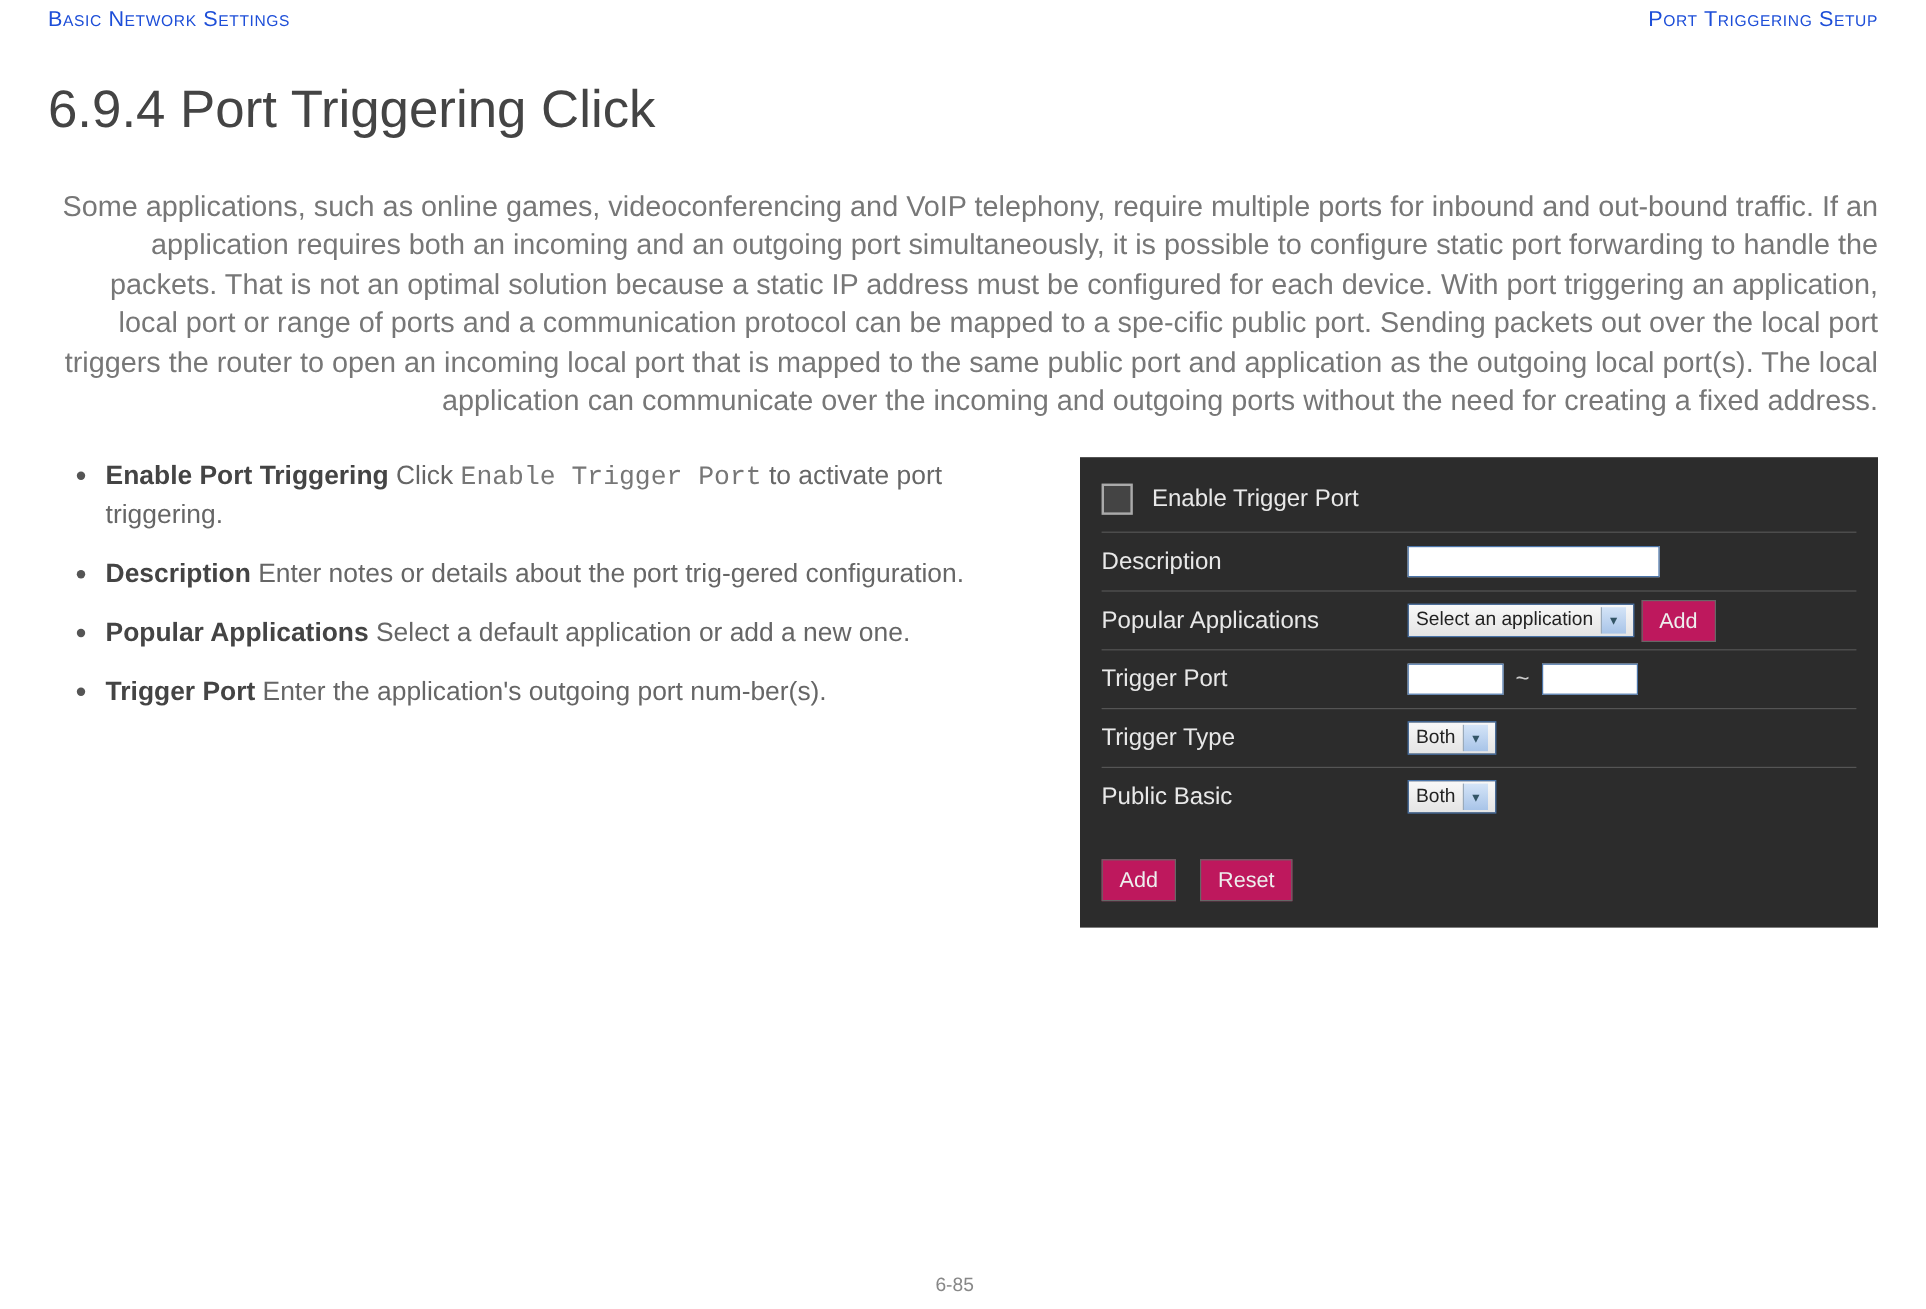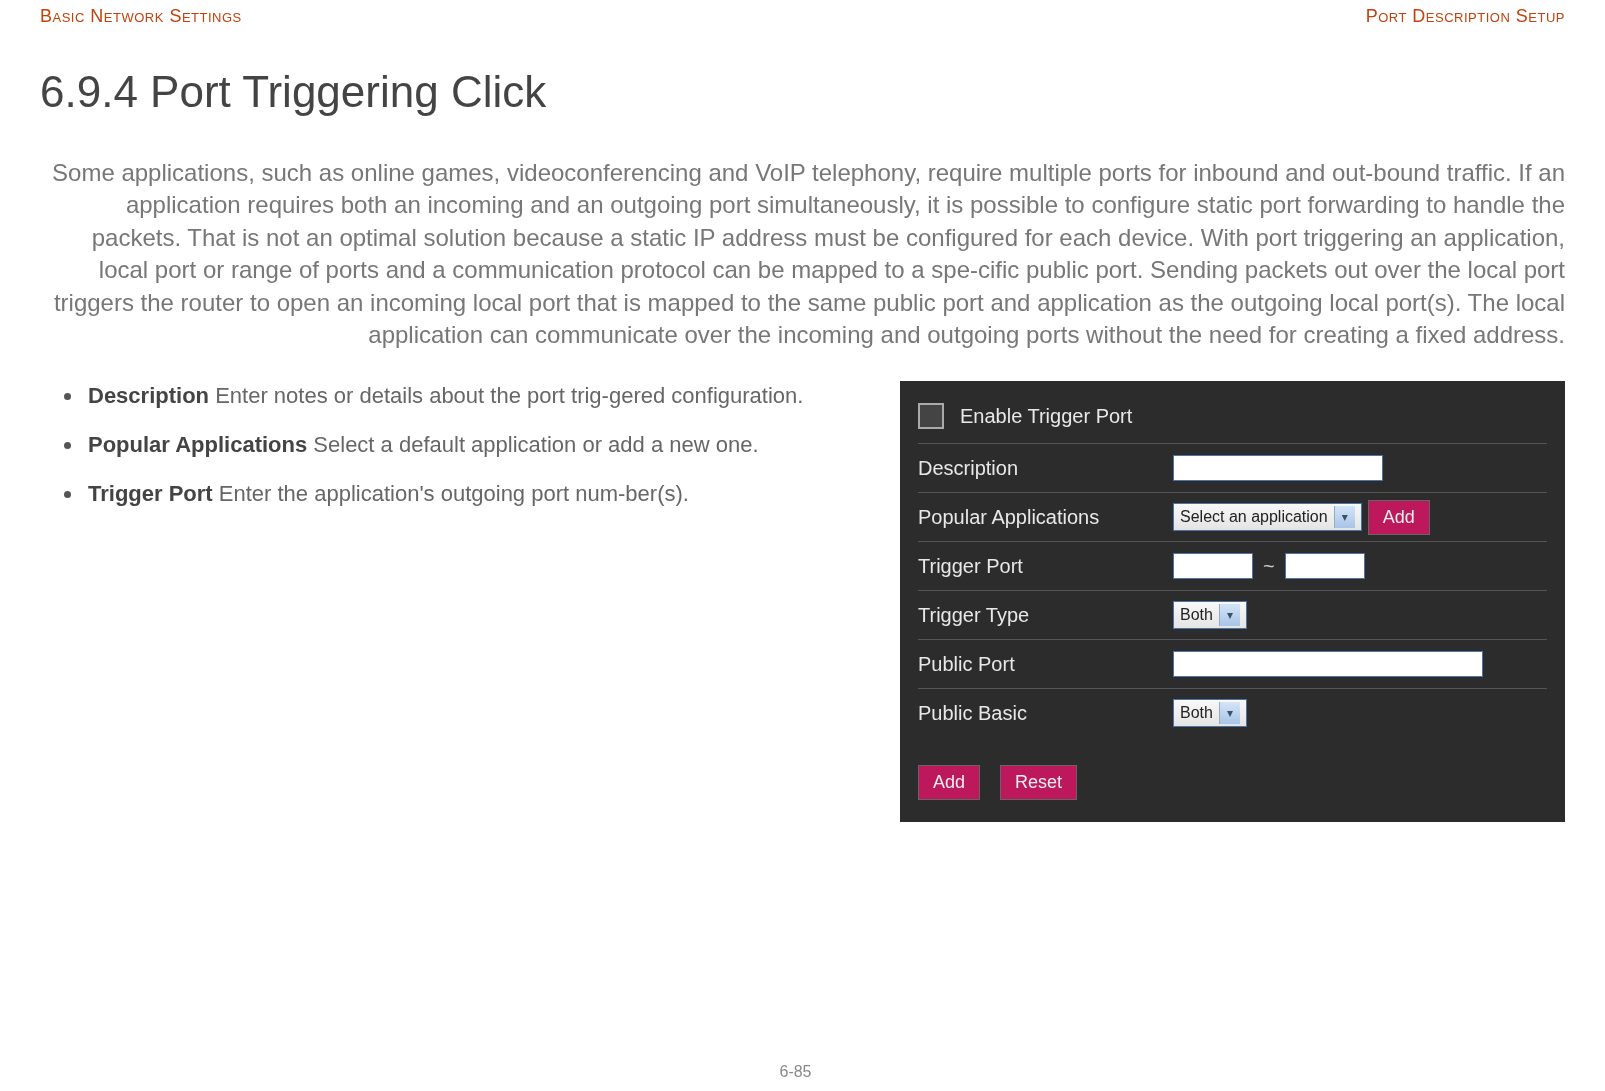--- a/index.html
+++ b/index.html
@@ -14,21 +14,21 @@
     box-sizing: border-box;
     padding: 0 40px;
     position: relative;
   }
   .header-row {
     display: flex;
     justify-content: space-between;
     font-variant: small-caps;
     font-size: 18px;
     letter-spacing: 0.5px;
-    color: #c2410c;
+    color: #1d4ed8;
     padding-top: 6px;
   }
   .heading {
     font-family: Verdana, Geneva, sans-serif;
     font-size: 44px;
     color: #444;
     margin-top: 40px;
     margin-bottom: 40px;
     font-weight: 400;
   }
@@ -173,31 +173,34 @@
     color: #888;
   }
 </style>
 </head>
 <body>
 
 <div class="page">
 
   <div class="header-row">
     <span>Basic Network Settings</span>
-    <span>Port Description Setup</span>
+    <span>Port Triggering Setup</span>
   </div>
 
   <div class="heading">6.9.4 Port Triggering Click</div>
 
   <div class="intro">Some applications, such as online games, videoconferencing and VoIP telephony, require multiple ports for inbound and out-bound traffic. If an application requires both an incoming and an outgoing port simultaneously, it is possible to configure static port forwarding to handle the packets. That is not an optimal solution because a static IP address must be configured for each device. With port triggering an application, local port or range of ports and a communication protocol can be mapped to a spe-cific public port. Sending packets out over the local port triggers the router to open an incoming local port that is mapped to the same public port and application as the outgoing local port(s). The local application can communicate over the incoming and outgoing ports without the need for creating a fixed address.</div>
 
   <div class="columns">
 
     <div class="left-col">
       <ul class="bullets">
+        <li>
+          <span class="term">Enable Port Triggering</span><span>  Click </span><span class="code">Enable Trigger Port</span><span> to activate port triggering.</span>
+        </li>
         <li>
           <span class="term">Description</span><span>  Enter notes or details about the port trig-gered configuration.</span>
         </li>
         <li>
           <span class="term">Popular Applications</span><span>  Select a default application or add a new one.</span>
         </li>
         <li>
           <span class="term">Trigger Port</span><span>  Enter the application's outgoing port num-ber(s).</span>
         </li>
       </ul>
@@ -241,26 +244,20 @@
         <div class="row">
           <div class="label">Trigger Type</div>
           <div class="field">
             <span class="select">
               <span>Both</span>
               <span class="arrow">▾</span>
             </span>
           </div>
         </div>
 
-        <div class="row">
-          <div class="label">Public Port</div>
-          <div class="field">
-              <span class="tinput w310"></span>
-            </div>
-        </div>
 
         <div class="row">
           <div class="label">Public Basic</div>
           <div class="field">
             <span class="select">
               <span>Both</span>
               <span class="arrow">▾</span>
             </span>
           </div>
         </div>

